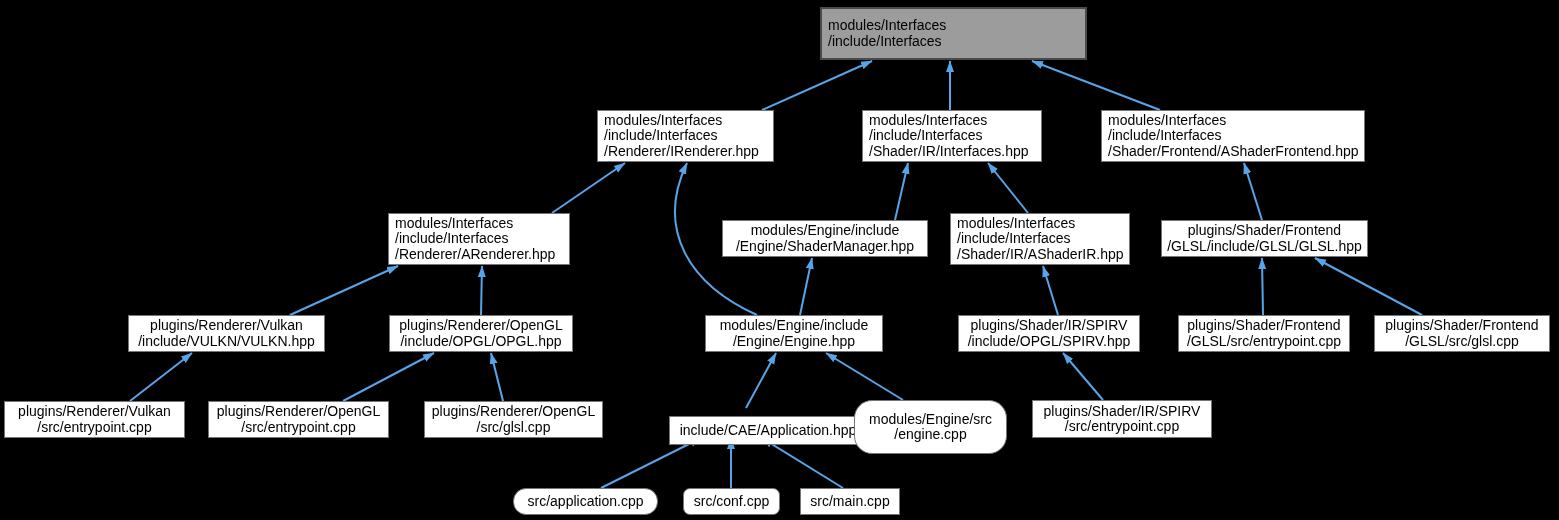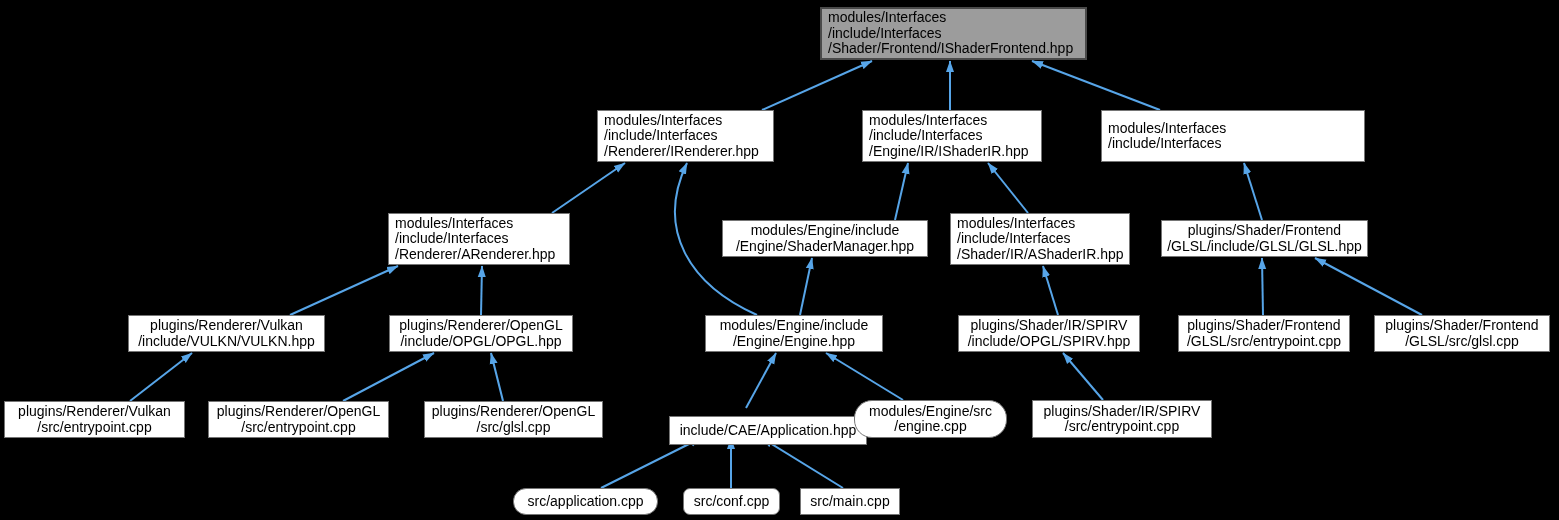--- a/index.html
+++ b/index.html
@@ -45,35 +45,35 @@
       <path d="M903,400 L826,353" fill="none" stroke="#57a5e8" stroke-width="2" marker-end="url(#arrow)"></path>
       <path d="M1103,400 L1063,353" fill="none" stroke="#57a5e8" stroke-width="2" marker-end="url(#arrow)"></path>
       <path d="M601,488 L701,438" fill="none" stroke="#57a5e8" stroke-width="2" marker-end="url(#arrow)"></path>
       <path d="M731,488 L731,438" fill="none" stroke="#57a5e8" stroke-width="2" marker-end="url(#arrow)"></path>
       <path d="M843,488 L762,438" fill="none" stroke="#57a5e8" stroke-width="2" marker-end="url(#arrow)"></path>
     </svg>
   <div id="nodes-layer">
       <div class="node left highlight" style="left: 820px; top: 7px; width: 267px; height: 53px;">
         <span>modules/Interfaces</span>
         <span>/include/Interfaces</span>
-        <span>/Shader/Frontend/IShaderFrontend.hpp</span>
       </div>
       <div class="node left" style="left: 597px; top: 110px; width: 177px; height: 52px;">
         <span>modules/Interfaces</span>
         <span>/include/Interfaces</span>
         <span>/Renderer/IRenderer.hpp</span>
       </div>
       <div class="node left" style="left: 862px; top: 110px; width: 180px; height: 52px;">
         <span>modules/Interfaces</span>
         <span>/include/Interfaces</span>
-        <span>/Engine/IR/IShaderIR.hpp</span>
+        <span>/Shader/IR/Interfaces.hpp</span>
       </div>
       <div class="node left" style="left: 1101px; top: 110px; width: 264px; height: 52px;">
         <span>modules/Interfaces</span>
         <span>/include/Interfaces</span>
+        <span>/Shader/Frontend/AShaderFrontend.hpp</span>
       </div>
       <div class="node left" style="left: 388px; top: 213px; width: 182px; height: 52px;">
         <span>modules/Interfaces</span>
         <span>/include/Interfaces</span>
         <span>/Renderer/ARenderer.hpp</span>
       </div>
       <div class="node center" style="left: 722px; top: 220px; width: 206px; height: 37px;">
         <span>modules/Engine/include</span>
         <span>/Engine/ShaderManager.hpp</span>
       </div>
@@ -118,21 +118,21 @@
         <span>plugins/Renderer/OpenGL</span>
         <span>/src/entrypoint.cpp</span>
       </div>
       <div class="node center" style="left: 424px; top: 401px; width: 179px; height: 37px;">
         <span>plugins/Renderer/OpenGL</span>
         <span>/src/glsl.cpp</span>
       </div>
       <div class="node center" style="left: 629px; top: 416px; width: 198px; height: 29px; margin-left: 40px;">
         <span>include/CAE/Application.hpp</span>
       </div>
-      <div class="node center" style="left: 854px; top: 400px; width: 153px; height: 38px; border-radius: 18px;">
+      <div class="node center" style="left: 854px; top: 400px; width: 153px; height: 54px; border-radius: 18px;">
         <span>modules/Engine/src</span>
         <span>/engine.cpp</span>
       </div>
       <div class="node center" style="left: 1032px; top: 400px; width: 180px; height: 38px;">
         <span>plugins/Shader/IR/SPIRV</span>
         <span>/src/entrypoint.cpp</span>
       </div>
       <div class="node center" style="left: 513px; top: 488px; width: 145px; height: 27px; border-radius: 13px;">
         <span>src/application.cpp</span>
       </div>

